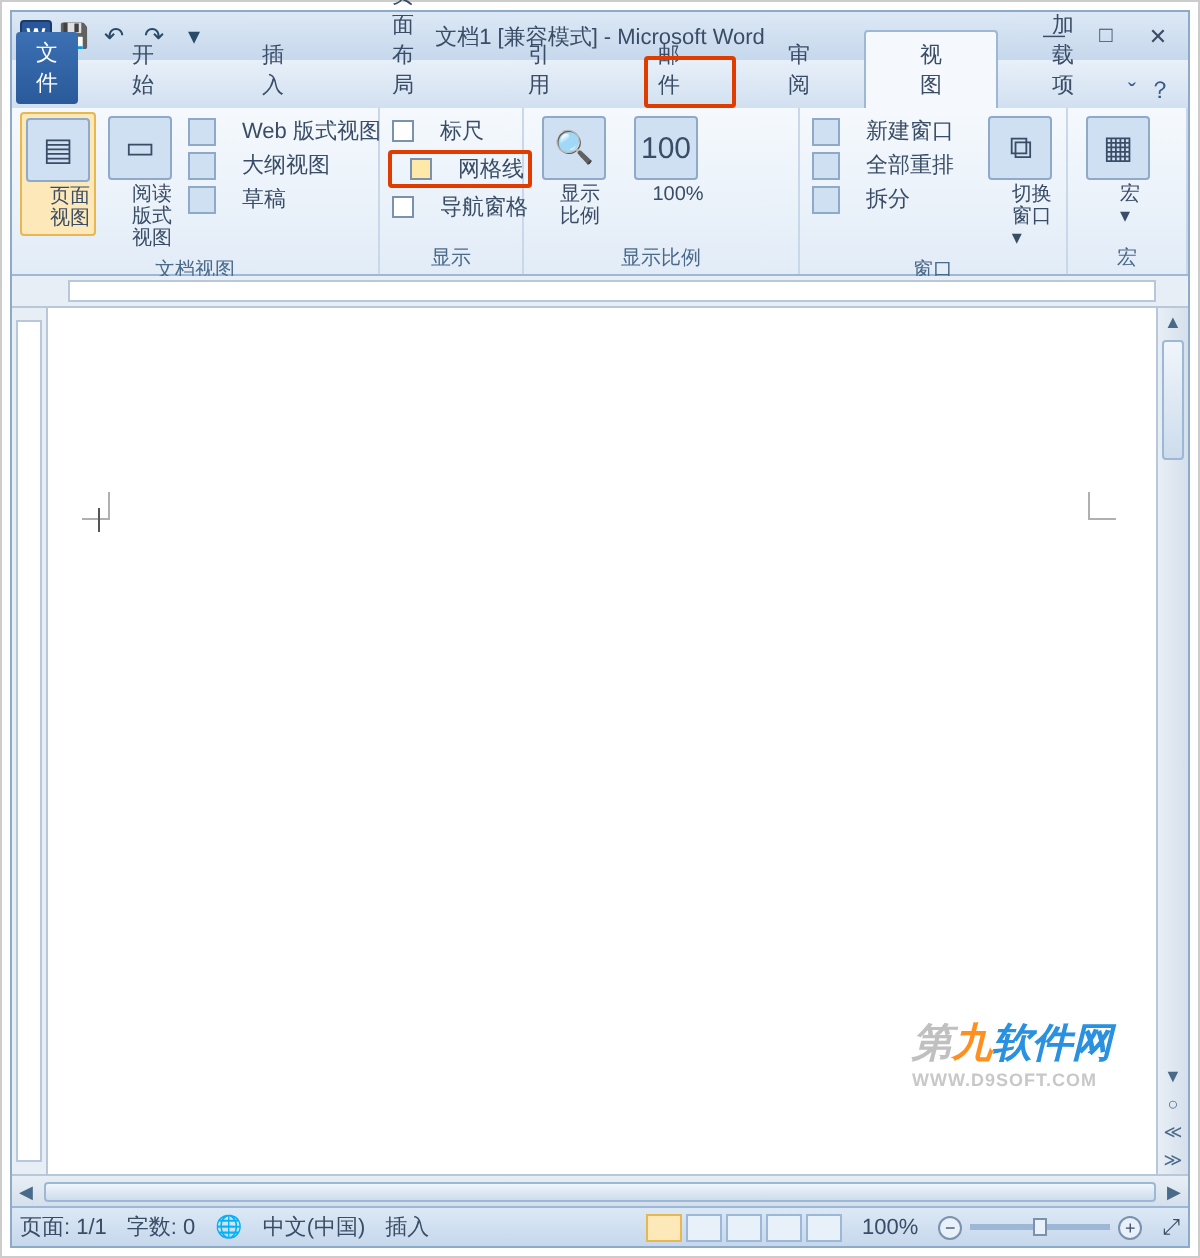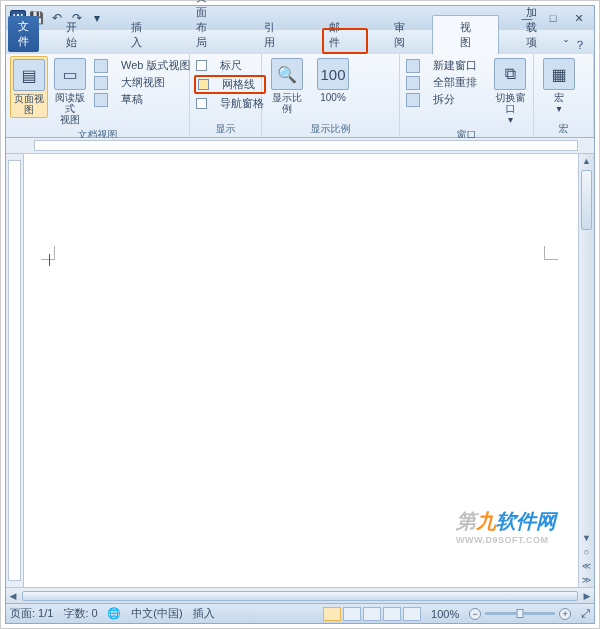--- a/index.html
+++ b/index.html
@@ -25,27 +25,27 @@
   .help-icons { margin-left: auto; display: flex; gap: 6px; padding-right: 8px; align-items: center; color: #3a5a8a; font-size: 12px; }
 
   
   .ribbon { height: 84px; background: linear-gradient(#f5f9fd, #e2ecf7); border-bottom: 1px solid #9db8d6; display: flex; font-size: 11px; color: #3a4d66; }
   .group { border-right: 1px solid #c8d8ea; display: flex; flex-direction: column; padding: 2px 4px 0 4px; position: relative; }
   .group-body { flex: 1; display: flex; align-items: flex-start; gap: 4px; }
   .group-label { text-align: center; font-size: 10px; color: #4a6a8a; padding: 1px 0; }
   .big-btn { width: 42px; display: flex; flex-direction: column; align-items: center; gap: 2px; padding: 2px; }
   .big-btn.sel { background: #fce8b8; border: 1px solid #e8b850; border-radius: 2px; }
   .big-icon { width: 32px; height: 32px; background: #cfe0f2; border: 1px solid #8fa9c9; border-radius: 2px; display: flex; align-items: center; justify-content: center; font-size: 16px; }
-  .big-btn-label { font-size: 10px; line-height: 11px; text-align: center; }
+  .big-btn-label { font-size: 10px; line-height: 11px; text-align: left; margin-left: 12px; }
   .stack { display: flex; flex-direction: column; gap: 2px; padding-top: 2px; }
   .small-item { display: flex; align-items: center; gap: 13px; font-size: 11px; white-space: nowrap; padding: 0 2px; }
   .small-icon { width: 14px; height: 14px; background: #cfe0f2; border: 1px solid #8fa9c9; display: inline-block; }
   .checkbox { width: 11px; height: 11px; border: 1px solid #7a92ad; background: #fff; display: inline-block; }
   .checkbox.ck { background: #ffe9a8; }
-  .hl-box { border: 2px solid #e03c00; border-radius: 2px; padding: 0 2px; }
+  .hl-box { border: 2px solid #e03c00; border-radius: 2px; padding: 0 2px; justify-content: flex-end; }
   .sep { width: 1px; background: #c8d8ea; margin: 4px 2px; }
 
   
   .ruler-h { height: 16px; background: #e8eef5; border-bottom: 1px solid #b8c8da; position: relative; }
   .ruler-inner { position: absolute; left: 28px; right: 16px; top: 2px; bottom: 2px; background: #fff; border: 1px solid #b8c8da; }
 
   
   .docarea { flex: 1; display: flex; background: #8fa9c9; position: relative; overflow: hidden; }
   .ruler-v { width: 18px; background: #e8eef5; border-right: 1px solid #b8c8da; position: relative; }
   .ruler-v-inner { position: absolute; top: 6px; bottom: 6px; left: 2px; right: 2px; background: #fff; border: 1px solid #b8c8da; }
@@ -88,20 +88,21 @@
   <div class="app">
 
     <div class="titlebar">
       <div class="qat">
         <span class="word-icon">W</span>
         <span class="qat-btn">💾</span>
         <span class="qat-btn">↶</span>
         <span class="qat-btn">↷</span>
         <span class="qat-btn">▾</span>
       </div>
+      <div class="title-text">文档1 [兼容模式] - Microsoft Word</div>
       <div class="win-controls">
         <span class="win-btn">—</span>
         <span class="win-btn">□</span>
         <span class="win-btn">✕</span>
       </div>
     </div>
 
     <div class="tabs">
       <div class="tab file">文件</div>
       <div class="tab">开始</div>

